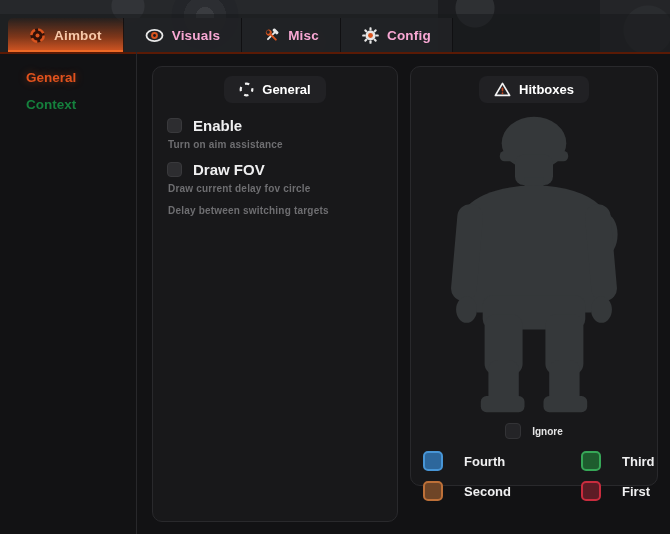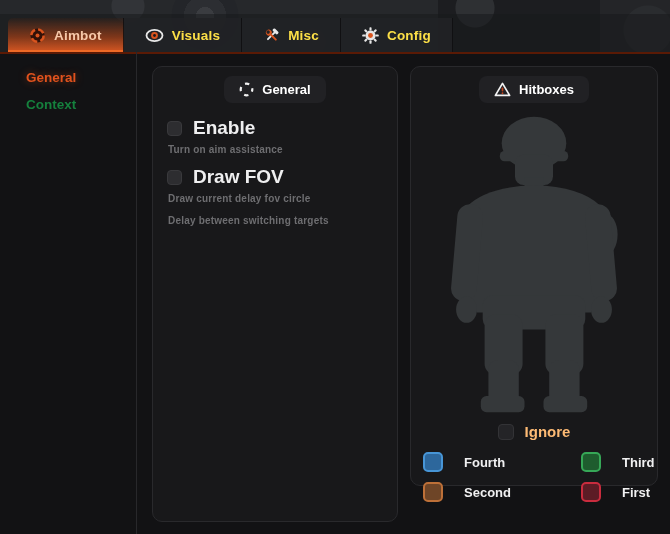--- a/index.html
+++ b/index.html
@@ -22,21 +22,21 @@
       linear-gradient(180deg,#2a2c2f 0%,#222427 40%,#1d1f22 100%);
     border-bottom:2px solid #5a1a05;
   }
   .topbar .shade{position:absolute;left:0;top:14px;width:100%;height:38px;background:rgba(24,25,27,.55);}
   .tabs{position:absolute;left:8px;bottom:0;height:34px;display:flex;}
   .tab{
     position:relative;display:flex;align-items:center;gap:8px;
     padding:0 21px;height:34px;box-sizing:border-box;
     background:rgba(33,34,37,.94);
     border-right:1px solid rgba(12,12,14,.8);
-    color:#fde047;font-size:13.5px;font-weight:bold;letter-spacing:.2px;
+    color:#f9a8d4;font-size:13.5px;font-weight:bold;letter-spacing:.2px;
     cursor:pointer;
   }
   .tab:first-child{border-radius:5px 0 0 0;}
   .tab.active{
     background:linear-gradient(180deg, rgba(52,34,25,.35) 0%, rgba(158,62,24,.75) 55%, rgba(224,90,35,.95) 100%);
     color:#f6c7a8;
     box-shadow:inset 0 -2px 0 #ef6a26;
   }
   .tab .ticon{display:flex;align-items:center;}
   
@@ -60,27 +60,27 @@
     background:#212124;border-radius:8px;padding:6px 15px;
     color:#ffffff;font-size:13px;font-weight:bold;
   }
   
   .options{padding:14px 14px 0;}
   .opt-row{display:flex;align-items:center;gap:11px;cursor:pointer;}
   .checkbox{
     width:15px;height:15px;border-radius:4px;background:#2d2d30;
     border:1px solid #39393c;box-sizing:border-box;flex:0 0 auto;
   }
-  .opt-label{font-size:19px;font-weight:bold;color:#efeff0;}
+  .opt-label{font-size:15px;font-weight:bold;color:#efeff0;}
   .opt-desc{margin:5px 0 11px 1px;font-size:10px;font-weight:bold;color:#6e6e71;letter-spacing:.2px;}
   
   .figure-wrap{display:flex;justify-content:center;margin-top:8px;height:304px;}
   .ignore-row{display:flex;justify-content:center;align-items:center;gap:11px;margin-top:8px;cursor:pointer;}
   .ignore-row .checkbox{background:#242427;border-color:#333336;width:16px;height:16px;}
-  .ignore-label{font-size:15px;font-weight:bold;color:#fdba74;}
+  .ignore-label{font-size:10px;font-weight:bold;color:#e5e5e5;}
   .legend{
     display:grid;grid-template-columns:158px 1fr;row-gap:10px;
     padding:12px 0 0 12px;
   }
   .legend-item{display:flex;align-items:center;gap:21px;cursor:pointer;}
   .swatch{width:20px;height:20px;border-radius:5px;border:2px solid;box-sizing:border-box;}
   .legend-label{font-size:13px;font-weight:bold;color:#f0f0f1;}
 </style>
 </head>
 <body>

